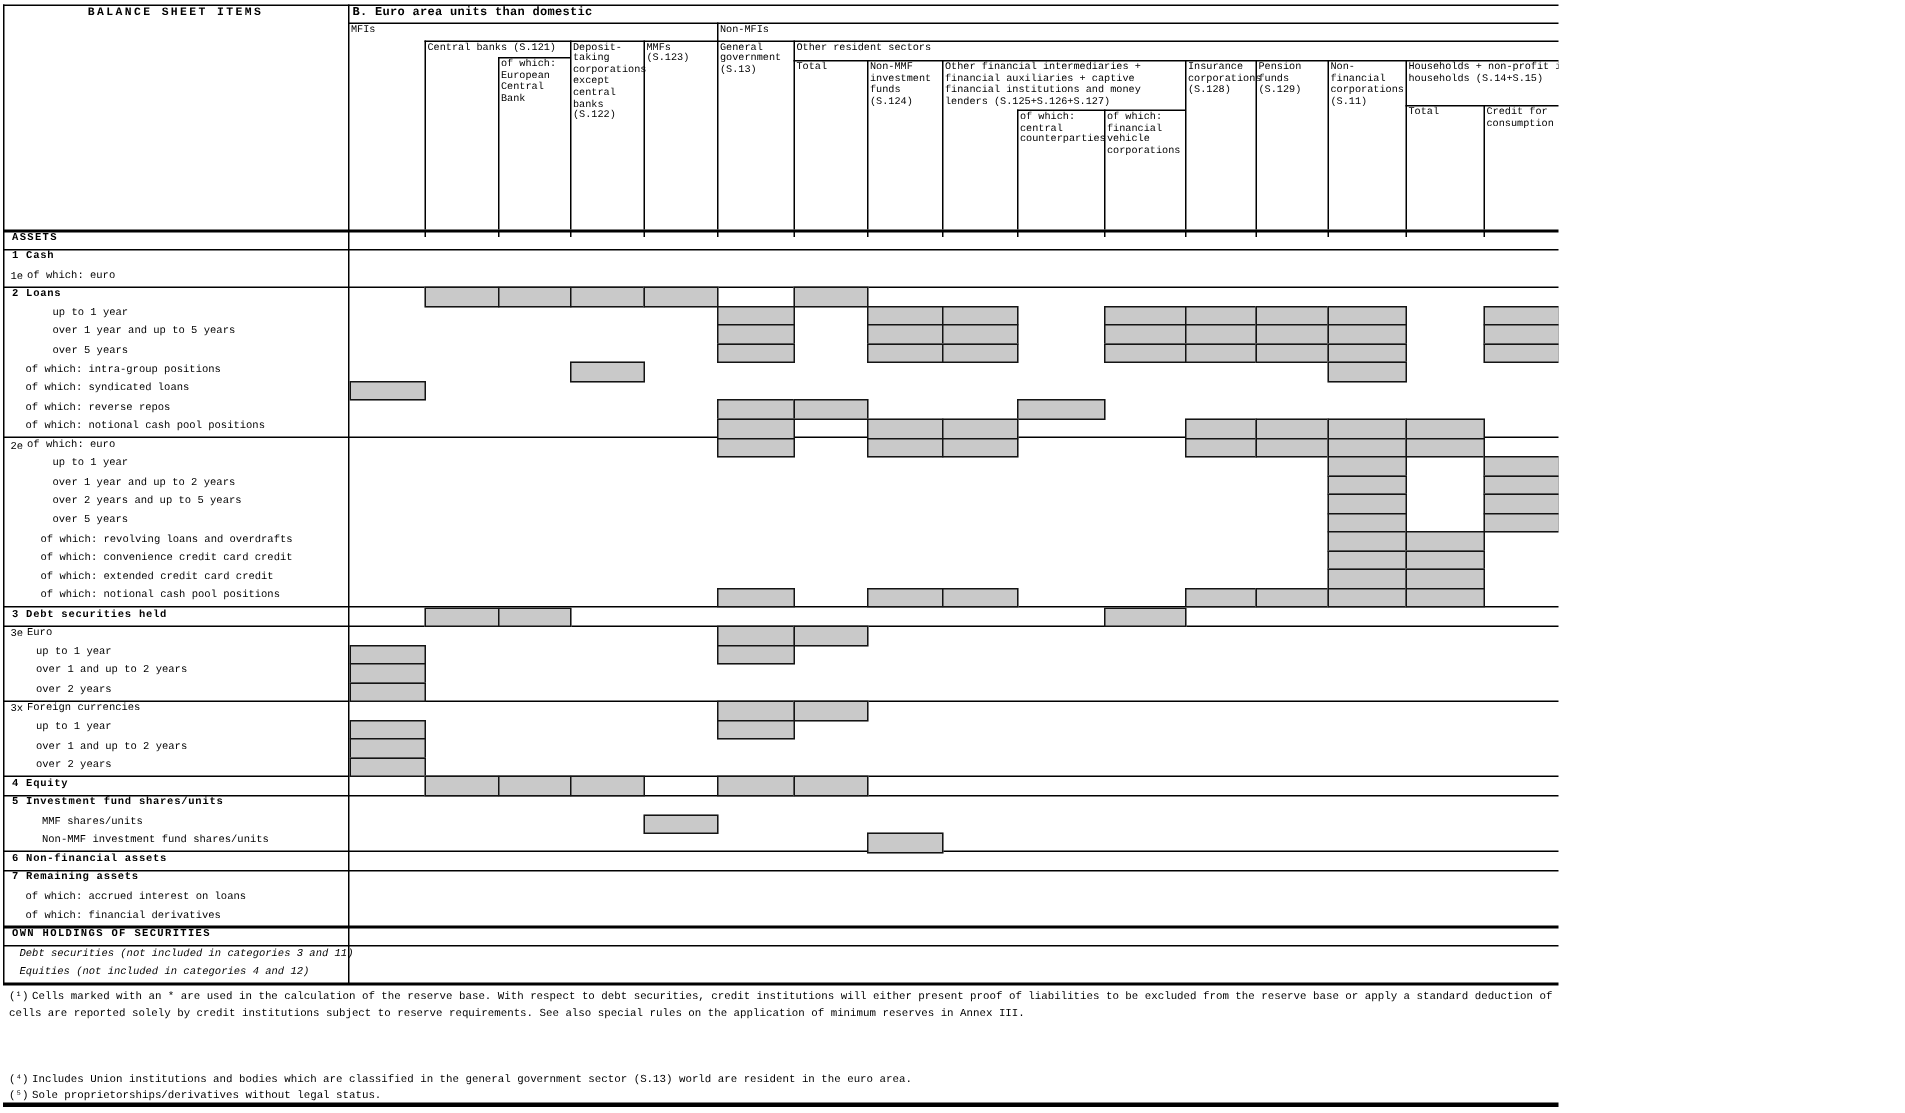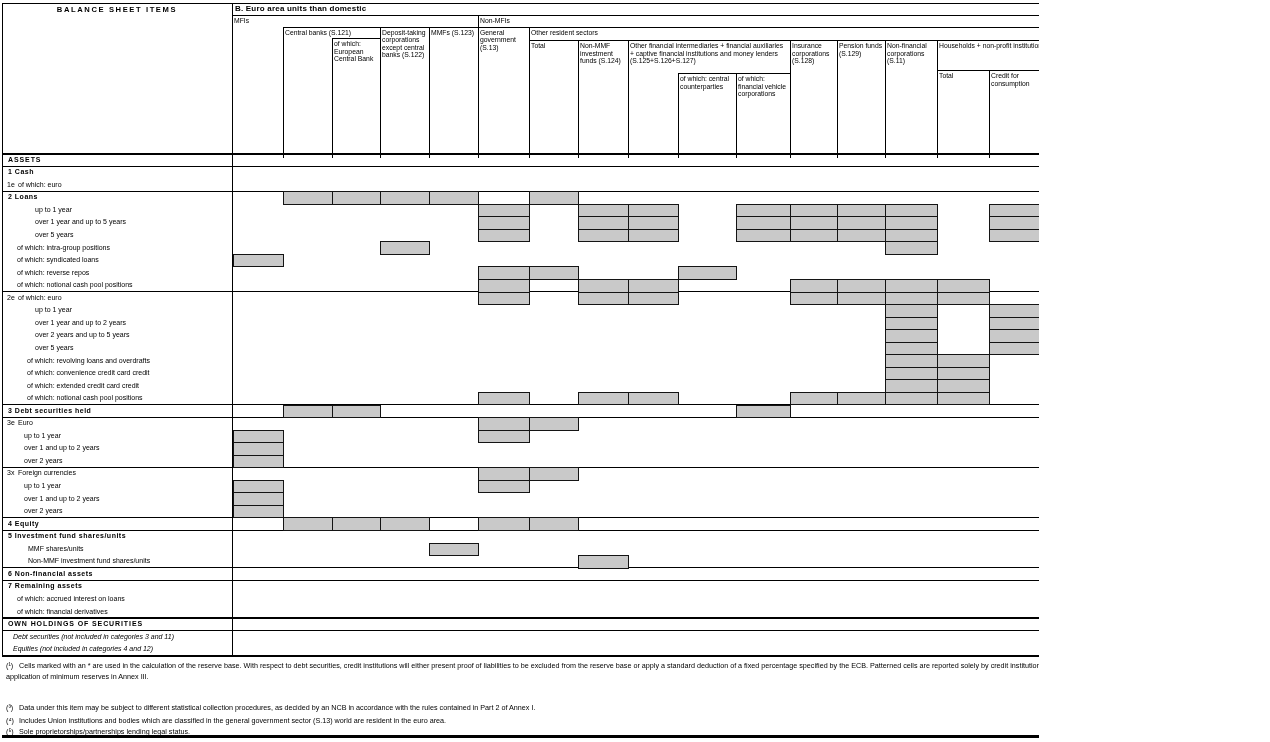--- a/index.html
+++ b/index.html
@@ -1,17 +1,17 @@
 <!DOCTYPE html>
 <html><head>
 <meta charset="utf-8">
 <style>
   html,body{margin:0;padding:0;background:#ffffff;}
   #page{position:relative;width:1039px;height:742px;background:#ffffff;
-        font-family:Liberation Sans, sans-serif;color:#000;overflow:hidden;}
+        font-family:Liberation Mono, monospace;color:#000;overflow:hidden;}
   .ln{position:absolute;background:#000;}
   .tick{position:absolute;background:#000;width:1px;height:4px;}
   .hc{position:absolute;font-size:6.8px;line-height:1.12;color:#000;}
   .hc.b{font-weight:bold;font-size:8px;letter-spacing:0.2px;}
   .rowlab{position:absolute;font-size:7px;line-height:1.1;white-space:nowrap;}
   .rowlab.bold{font-weight:bold;letter-spacing:0.5px;}
   .rowlab.section{font-weight:bold;letter-spacing:0.9px;}
   .rowlab.it{font-style:italic;}
   .codeTag{position:absolute;font-size:7px;}
   .cell{position:absolute;background:#c9c9c9;border:1px solid #141414;box-sizing:border-box;}
@@ -279,16 +279,15 @@
     <div class="cell" style="left: 1164px; top: 542.55px; width: 51px; height: 13.55px; background: rgb(201, 201, 201);"></div>
     <div class="cell" style="left: 578px; top: 555.1px; width: 51px; height: 13.55px; background: rgb(201, 201, 201);"></div>
     <div class="cell" style="left: 1164px; top: 555.1px; width: 51px; height: 13.55px; background: rgb(201, 201, 201);"></div>
     <div class="cell" style="left: 1214px; top: 567.65px; width: 53px; height: 13.55px; background: rgb(201, 201, 201);"></div>
     <div class="cell" style="left: 1214px; top: 580.2px; width: 53px; height: 13.55px; background: rgb(201, 201, 201);"></div>
     <div class="cell" style="left: 1214px; top: 592.75px; width: 53px; height: 13.55px; background: rgb(201, 201, 201);"></div>
     <div class="cell" style="left: 1214px; top: 605.3px; width: 53px; height: 13.55px; background: rgb(201, 201, 201);"></div>
     <div class="cell" style="left: 1214px; top: 630.4px; width: 53px; height: 13.55px; background: rgb(201, 201, 201);"></div>
     <div class="cell" style="left: 1214px; top: 642.95px; width: 53px; height: 13.55px; background: rgb(201, 201, 201);"></div>
     <div class="fn" style="left: 6px; top: 659.5px; width: 1256px;"><span class="mk">(¹)</span><span> Cells marked with an * are used in the calculation of the reserve base. With respect to debt securities, credit institutions will either present proof of liabilities to be excluded from the reserve base or apply a standard deduction of a fixed percentage specified by the ECB. Patterned cells are reported solely by credit institutions subject to reserve requirements. See also special rules on the application of minimum reserves in Annex III.</span></div>
-    <div class="fn" style="left: 6px; top: 702px; width: 1256px;"><span class="mk">(³)</span><span> Data under this item may be subject to different statistical collection procedures, as decided by an NCB in accordance with the rules contained in Part 2 of Annex I.</span></div>
     <div class="fn" style="left: 6px; top: 715px; width: 1256px;"><span class="mk">(⁴)</span><span> Includes Union institutions and bodies which are classified in the general government sector (S.13) world are resident in the euro area.</span></div>
-    <div class="fn" style="left: 6px; top: 726px; width: 1256px;"><span class="mk">(⁵)</span><span> Sole proprietorships/partnerships lending legal status.</span></div>
+    <div class="fn" style="left: 6px; top: 726px; width: 1256px;"><span class="mk">(⁵)</span><span> Sole proprietorships/derivatives without legal status.</span></div>
   </div>
 
 </body></html>

